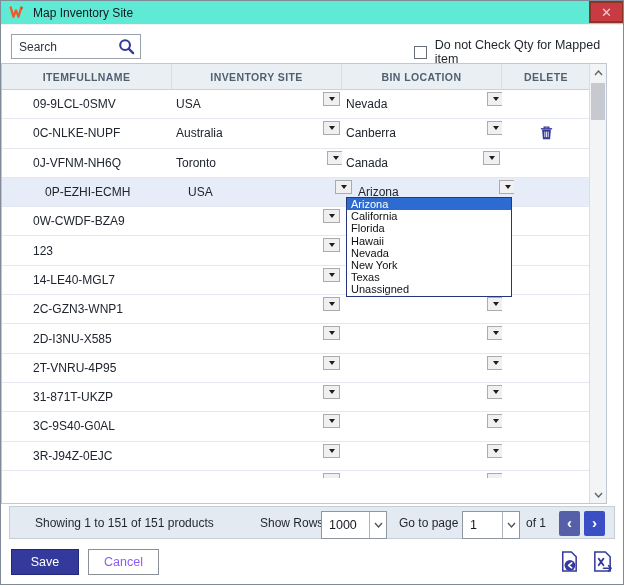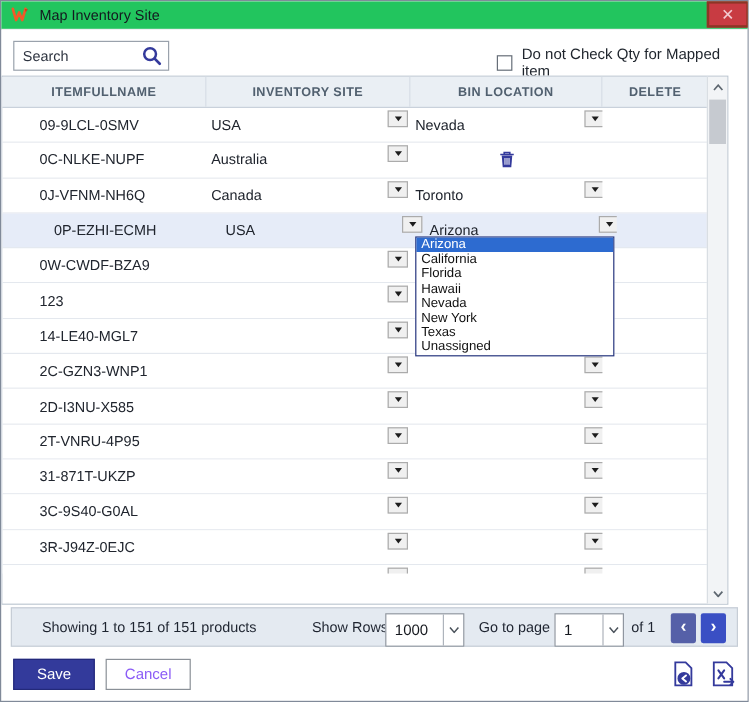--- a/index.html
+++ b/index.html
@@ -2,21 +2,21 @@
 <html><head>
 <meta charset="utf-8">
 <style>
   * { margin:0; padding:0; box-sizing:border-box; }
   body { background:#fff; font-family:"Liberation Sans", sans-serif; }
   .dialog{ position:relative; width:624px; height:585px; background:#fff;
            border:1px solid #808A99; overflow:hidden; }
 
   
   .titlebar{ position:absolute; left:0; top:0; width:624px; height:24px;
-             background:#22c55e; display:flex; align-items:center; padding-left:8px;
+             background:#5eead4; display:flex; align-items:center; padding-left:8px;
              border-bottom:1px solid #F0F0F2; }
   .logo{ width:17px; height:15px; margin-right:7px; }
   .title{ font-size:12px; color:#14181F; }
   .close-btn{ position:absolute; right:1px; top:0; width:35px; height:22px;
               background:#C83B42; border:2px solid #8C3526; color:#F3CBD2;
               display:flex; align-items:center; justify-content:center;
               font-size:13px; cursor:pointer; }
 
   
   .search-box{ position:absolute; left:10px; top:33px; width:130px; height:25px; }
@@ -149,35 +149,38 @@
           <div class="cell bin">Nevada<div class="arrow-btn">
               <div class="tri"></div>
             </div></div>
           <div class="cell del"></div>
         </div>
         <div class="row">
           <div class="cell item">0C-NLKE-NUPF</div>
           <div class="cell site">Australia<div class="arrow-btn">
               <div class="tri"></div>
             </div></div>
+          <div class="cell bin">Canberra<div class="arrow-btn">
+              <div class="tri"></div>
+            </div></div>
           <div class="cell del">
             <button class="trash-btn"><svg viewBox="0 0 16 17" width="15" height="16">
                 <path d="M2 4 h12" stroke="#343A9C" stroke-width="1.4"></path>
                 <path d="M5.5 4 V2.3 h5 V4" fill="none" stroke="#343A9C" stroke-width="1.4"></path>
                 <path d="M3.3 4.8 l0.9 10.4 h7.6 l0.9-10.4 z" fill="#343A9C"></path>
                 <path d="M6.2 7 v6 M8 7 v6 M9.8 7 v6" stroke="#fff" stroke-width="0.9"></path>
               </svg></button>
           </div>
         </div>
         <div class="row">
           <div class="cell item">0J-VFNM-NH6Q</div>
+          <div class="cell bin">Toronto<div class="arrow-btn">
+              <div class="tri"></div>
+            </div></div>
           <div class="cell site">Canada<div class="arrow-btn">
-              <div class="tri"></div>
-            </div></div>
-          <div class="cell bin">Toronto<div class="arrow-btn">
               <div class="tri"></div>
             </div></div>
           <div class="cell del"></div>
         </div>
         <div class="row hl">
           <div class="cell item">0P-EZHI-ECMH</div>
           <div class="cell site">USA<div class="arrow-btn">
               <div class="tri"></div>
             </div></div>
           <div class="cell bin">Arizona<div class="arrow-btn">

